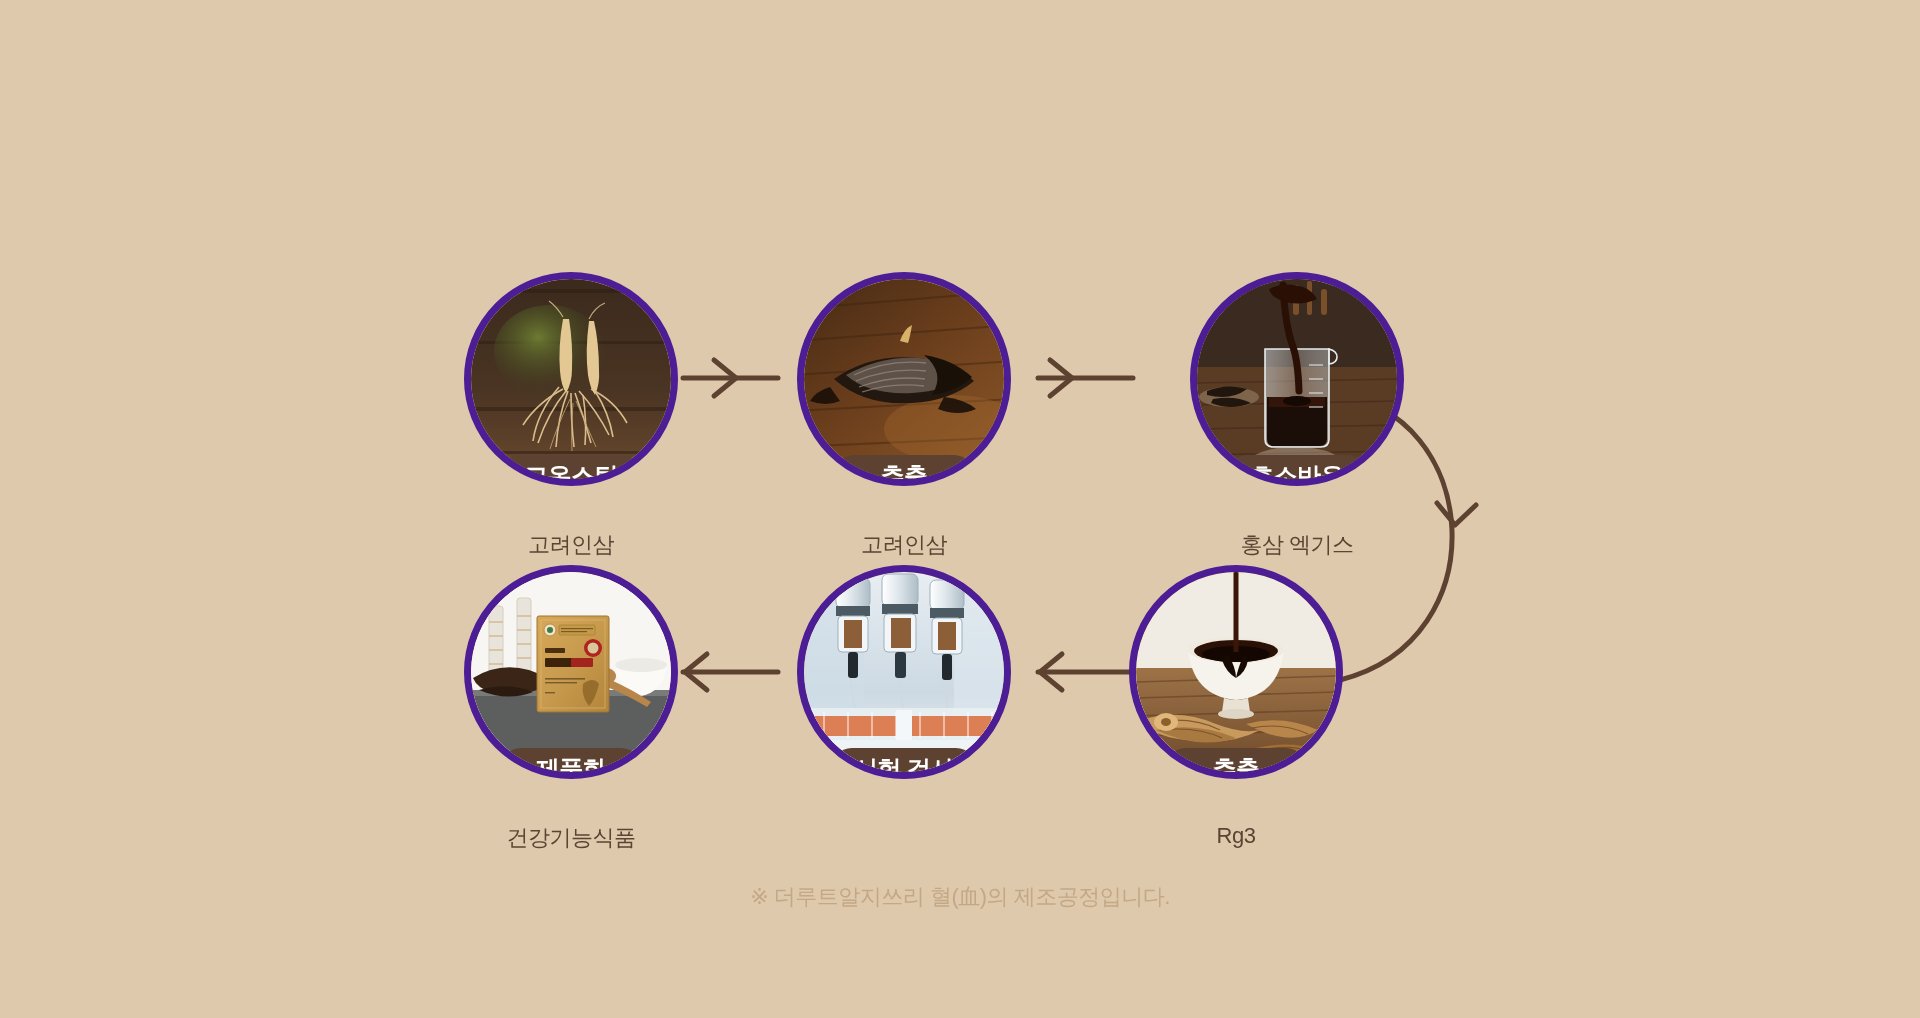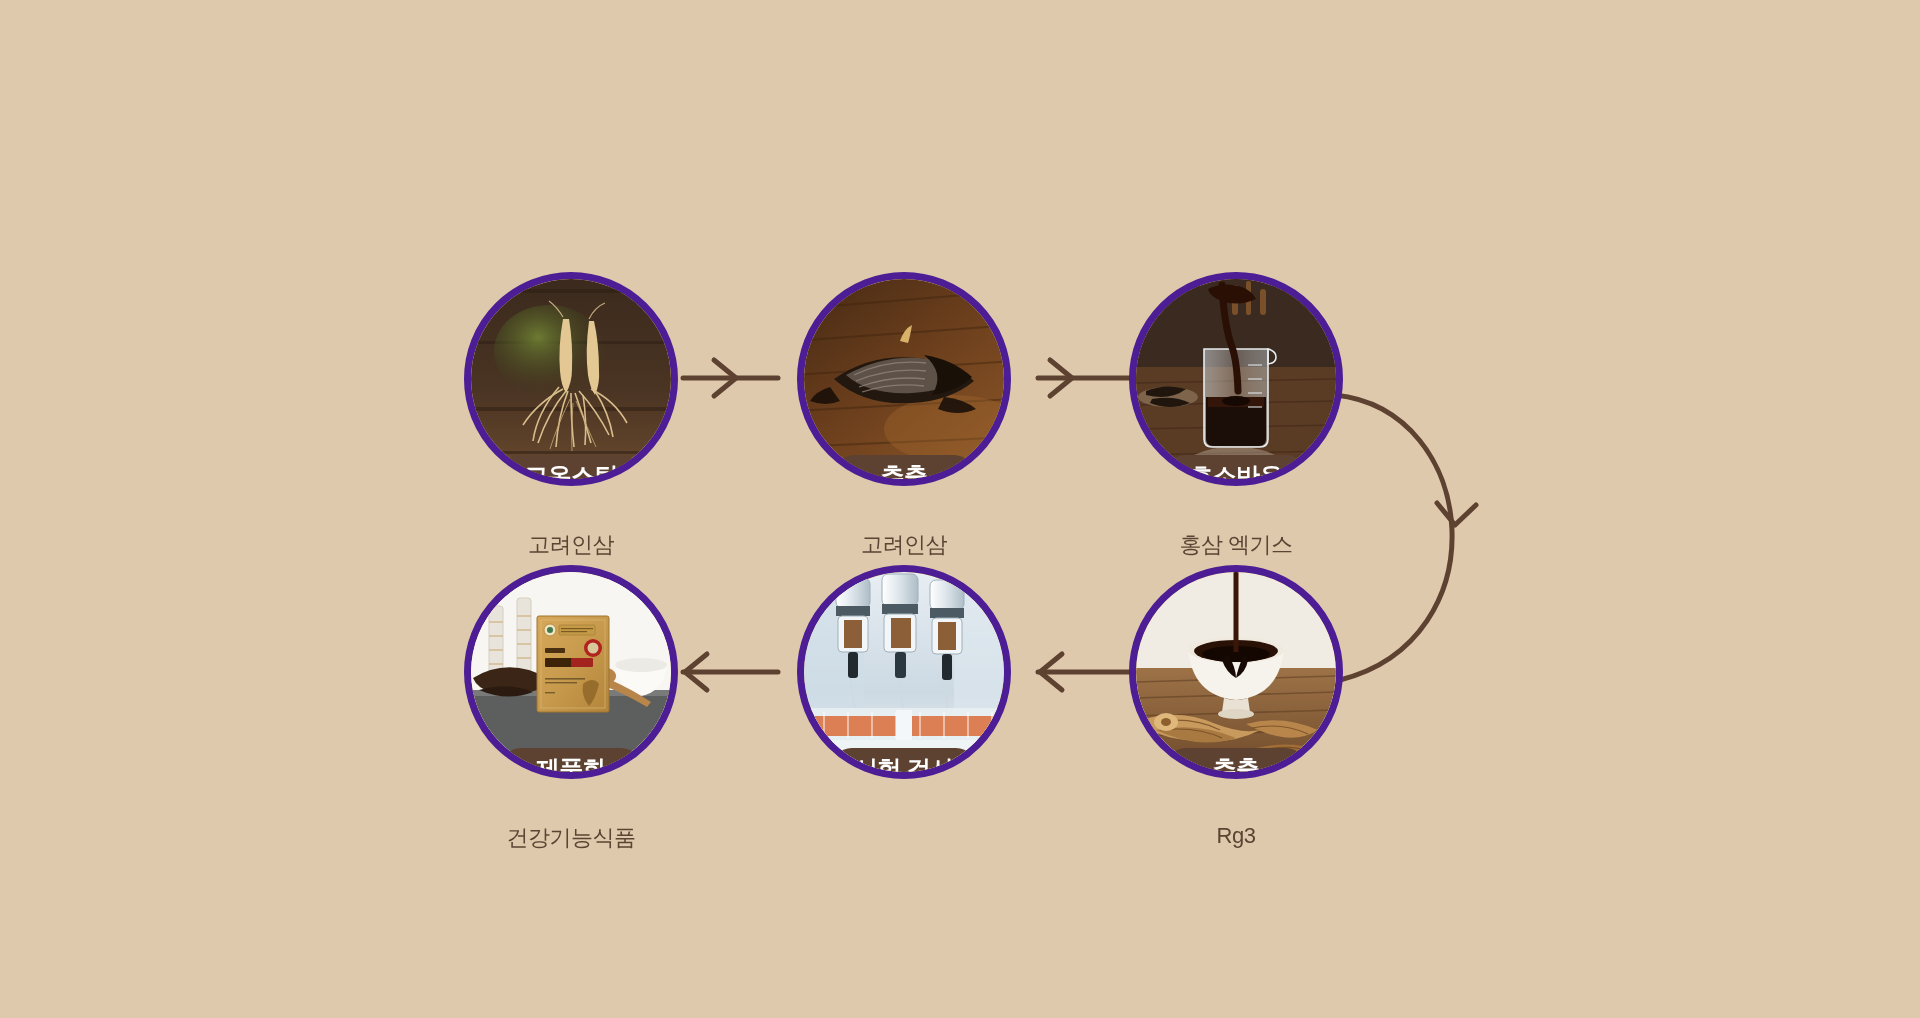--- a/index.html
+++ b/index.html
@@ -255,21 +255,21 @@
               <path d="M26 108 q-14 4 -20 14 q16 6 30 0 z"></path>
               <path d="M140 118 q20 2 32 12 q-18 8 -38 0 z"></path>
             </g>
           </svg>
         </div>
         <div class="badge">추출</div>
       </div>
       <div class="caption">고려인삼</div>
     </div>
 
-    <div class="node" style="left:1129px; top:272px;">
+    <div class="node" style="left:1190px; top:272px;">
       <div class="node-circle">
         <div class="node-photo">
           <svg viewBox="0 0 200 200" preserveAspectRatio="xMidYMid slice" xmlns="http://www.w3.org/2000/svg">
             <defs>
               <linearGradient id="p3bg" x1="0" y1="0" x2="0" y2="1">
                 <stop offset="0" stop-color="#463024"></stop>
                 <stop offset="0.45" stop-color="#5c3d28"></stop>
                 <stop offset="1" stop-color="#714c2f"></stop>
               </linearGradient>
               <linearGradient id="p3glass" x1="0" y1="0" x2="1" y2="0">
@@ -522,14 +522,15 @@
             </g>
           </svg>
         </div>
         <div class="badge">시험 검사</div>
       </div>
       <div class="caption"></div>
     </div>
 
   </div>
 
+  <div class="footnote">※ 더루트알지쓰리 혈(血)의 제조공정입니다.</div>
 
 </div>
 
 </body></html>

